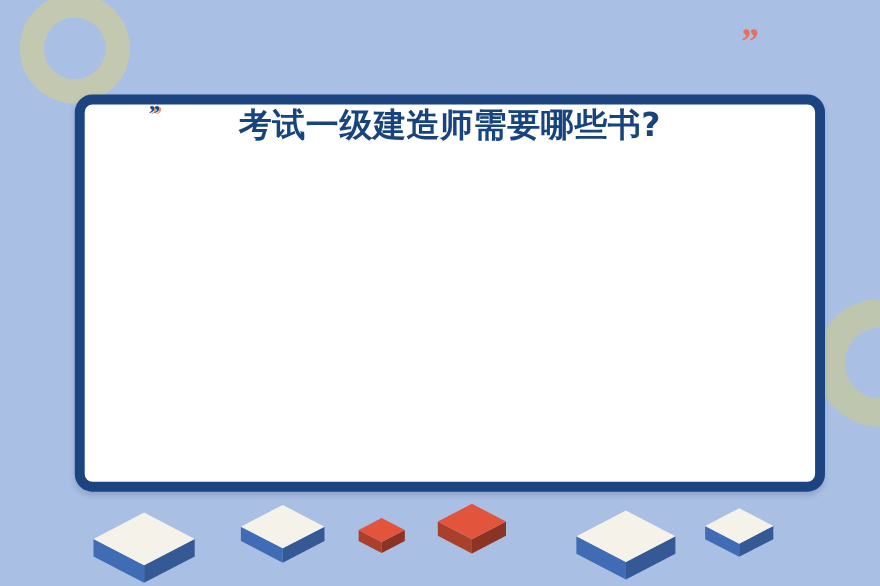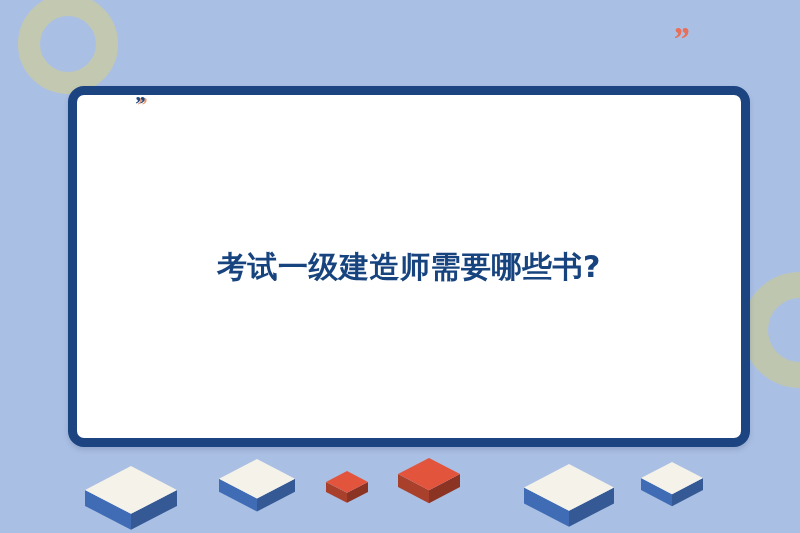--- a/index.html
+++ b/index.html
@@ -73,21 +73,21 @@
     left: 68px;
     top: 86px;
     width: 682px;
     height: 361px;
     box-sizing: border-box;
     background: #ffffff;
     border: 9px solid #1b4480;
     border-radius: 16px;
     box-shadow: 0 3px 5px rgba(40, 60, 100, 0.18);
     display: flex;
-    align-items: center;
+    align-items: flex-start;
     justify-content: center;
   }
 
   #card-title {
     color: #17447f;
     font-family: "DejaVu Sans", "Liberation Sans", sans-serif;
     font-weight: 700;
     font-size: 30px;
     line-height: 1.3;
     letter-spacing: 0.5px;

